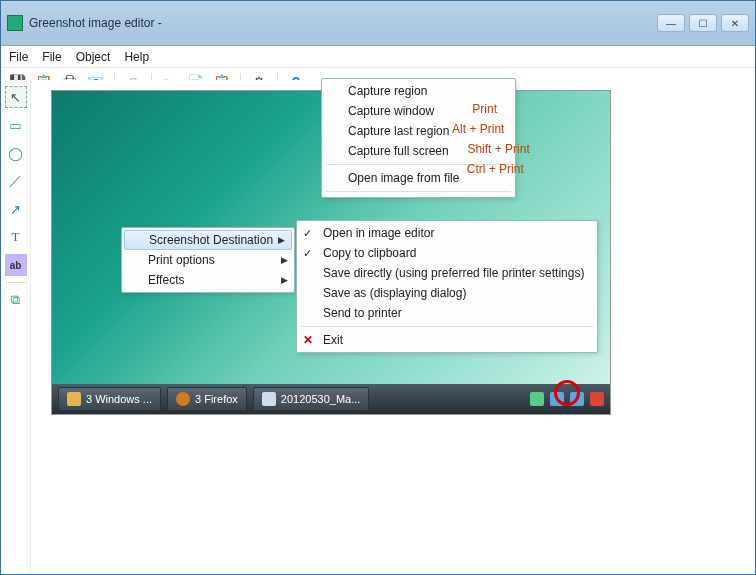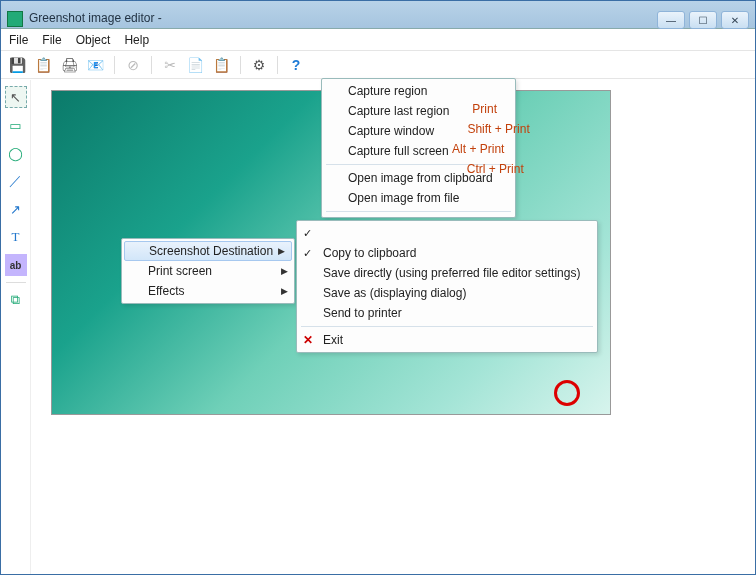--- a/index.html
+++ b/index.html
@@ -1,18 +1,18 @@
 <!DOCTYPE html>
 <html><head>
 <meta charset="utf-8">
 <style>
   * { box-sizing: border-box; }
   body { margin: 0; font-family: "Segoe UI", Tahoma, sans-serif; font-size: 12px; background: #fff; }
   .window { width: 756px; height: 575px; border: 1px solid #3a6ea5; background: #fff; position: relative; overflow: hidden; }
-  .titlebar { height: 28px; background: linear-gradient(to bottom, #b8d2e8, #a6c5df); display: flex; padding: 10px 6px; border-bottom: 1px solid #8aa; }
+  .titlebar { height: 45px; background: linear-gradient(to bottom, #b8d2e8, #a6c5df); display: flex; align-items: center; padding: 2px 6px; border-bottom: 1px solid #8aa; }
   .titlebar .app-icon { width: 16px; height: 16px; background: #2a7; border: 1px solid #174; margin-right: 6px; }
   .titlebar .title { color: #234; font-size: 12px; }
   .titlebar .win-controls { margin-left: auto; display: flex; gap: 4px; }
   .titlebar .win-btn { width: 28px; height: 18px; background: linear-gradient(to bottom, #eaf3fb, #c9dff2); border: 1px solid #8fb4d9; border-radius: 3px; display: flex; align-items: center; justify-content: center; font-size: 10px; color: #345; }
   .menubar { height: 22px; display: flex; align-items: center; padding: 0 8px; gap: 14px; border-bottom: 1px solid #e5e5e5; font-size: 12px; color: #222; }
   .menubar span { cursor: default; }
   .toolbar { height: 28px; display: flex; align-items: center; padding: 0 6px; gap: 4px; border-bottom: 1px solid #e5e5e5; }
   .toolbar .tbtn { width: 22px; height: 22px; display: flex; align-items: center; justify-content: center; font-size: 14px; color: #555; border-radius: 2px; }
   .toolbar .sep { width: 1px; height: 18px; background: #ddd; margin: 0 3px; }
   .workspace { position: absolute; top: 79px; left: 0; right: 0; bottom: 0; display: flex; }
@@ -31,21 +31,21 @@
   
   .ctxmenu { position: absolute; background: #fdfdfd; border: 1px solid #9bb; border-radius: 2px; box-shadow: 2px 2px 4px rgba(0,0,0,0.12); font-size: 12px; color: #222; padding: 2px 0; }
   .ctxmenu .row { display: flex; align-items: center; height: 20px; padding: 0 18px 0 26px; position: relative; white-space: nowrap; gap: 18px; }
   .ctxmenu .row .lbl { flex: 1; }
   .ctxmenu .row .accel { color: #c2410c; margin-top: 35px; }
   .ctxmenu .row .arrow { position: absolute; right: 6px; font-size: 9px; color: #333; }
   .ctxmenu .row .chk { position: absolute; left: 6px; font-size: 11px; color: #222; }
   .ctxmenu .row.exit .x { position: absolute; left: 6px; color: #c00; font-weight: bold; font-size: 12px; }
   .ctxmenu .hr { height: 1px; background: #d6e1ea; margin: 3px 4px; }
   .ctxmenu .row.hi { background: linear-gradient(to bottom, #e9f2fc, #d2e6f9); border: 1px solid #a6c8ef; border-radius: 2px; margin: 0 2px; padding: 0 16px 0 24px; }
-  .ctxmenu.menu1 { left: 90px; top: 158px; width: 174px; }
+  .ctxmenu.menu1 { left: 90px; top: 147px; width: 174px; }
   .ctxmenu.menu2 { left: 290px; top: -2px; width: 195px; }
   .ctxmenu.menu3 { left: 265px; top: 140px; width: 302px; }
   .disabled { color: #bbb !important; }
 </style>
 </head>
 <body>
 
 <div class="window">
 
   <div class="titlebar">
@@ -91,75 +91,93 @@
       <div class="sbtn" style="color:#27c">↗</div>
       <div class="sbtn" style="color:#27c;font-family:serif">T</div>
       <div class="sbtn" style="background:#c4b5fd;font-size:10px;font-weight:bold;color:#333">ab</div>
       <div style="height:1px;width:20px;background:#ddd"></div>
       <div class="sbtn" style="color:#2a7">⧉</div>
     </div>
 
     <div class="canvas-area">
 
       <div class="screenshot">
+        <div class="taskbar">
+          <div class="task-btn">
+            <div class="ico"></div>
+            <span>3 Windows ...</span>
+          </div>
+          <div class="task-btn">
+            <div class="ico ff"></div>
+            <span>3 Firefox</span>
+          </div>
+          <div class="task-btn">
+            <div class="ico" style="background:#cde"></div>
+            <span>20120530_Ma...</span>
+          </div>
+          <div class="tray">
+            <div class="tray-ico" style="background:#5c8"></div>
+            <div class="tray-ico" style="background:#59a8e6"></div>
+            <div class="tray-ico" style="background:#59a8e6"></div>
+            <div class="tray-ico" style="background:#d43"></div>
+          </div>
+        </div>
         <div class="red-circle"></div>
       </div>
 
       <div class="ctxmenu menu2">
         <div class="row">
           <span class="lbl">Capture region</span>
           <span class="accel">Print</span>
         </div>
         <div class="row">
+          <span class="lbl">Capture window</span>
+          <span class="accel">Alt + Print</span>
+        </div>
+        <div class="row">
           <span class="lbl">Capture last region</span>
           <span class="accel">Shift + Print</span>
-        </div>
-        <div class="row">
-          <span class="lbl">Capture window</span>
-          <span class="accel">Alt + Print</span>
         </div>
         <div class="row">
           <span class="lbl">Capture full screen</span>
           <span class="accel">Ctrl + Print</span>
         </div>
         <div class="hr"></div>
-        <div class="row">
-          <span class="lbl">Open image from clipboard</span>
-        </div>
         <div class="row">
           <span class="lbl">Open image from file</span>
         </div>
         <div class="hr"></div>
       </div>
 
       <div class="ctxmenu menu1">
         <div class="row hi">
           <span class="lbl">Screenshot Destination</span>
           <span class="arrow">▶</span>
         </div>
         <div class="row">
-          <span class="lbl">Print screen</span>
+          <span class="lbl">Print options</span>
           <span class="arrow">▶</span>
         </div>
         <div class="row">
           <span class="lbl">Effects</span>
           <span class="arrow">▶</span>
         </div>
       </div>
 
       <div class="ctxmenu menu3">
         <div class="row">
           <span class="chk">✓</span>
+          <span class="lbl">Open in image editor</span>
         </div>
         <div class="row">
           <span class="chk">✓</span>
           <span class="lbl">Copy to clipboard</span>
         </div>
         <div class="row">
-          <span class="lbl">Save directly (using preferred file editor settings)</span>
+          <span class="lbl">Save directly (using preferred file printer settings)</span>
         </div>
         <div class="row">
           <span class="lbl">Save as (displaying dialog)</span>
         </div>
         <div class="row">
           <span class="lbl">Send to printer</span>
         </div>
         <div class="hr"></div>
         <div class="row exit">
           <span class="x">✕</span>

